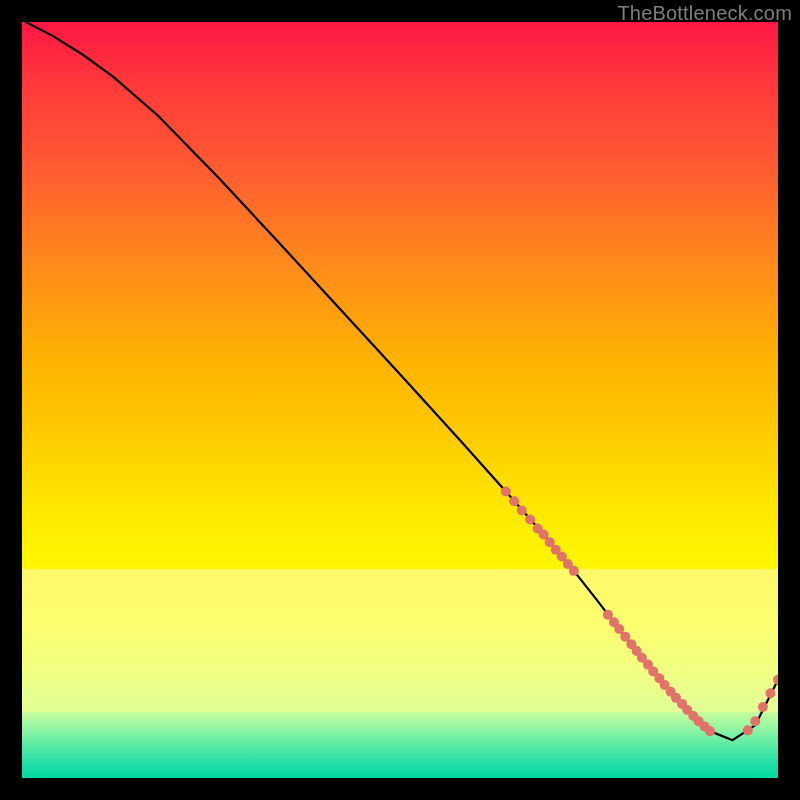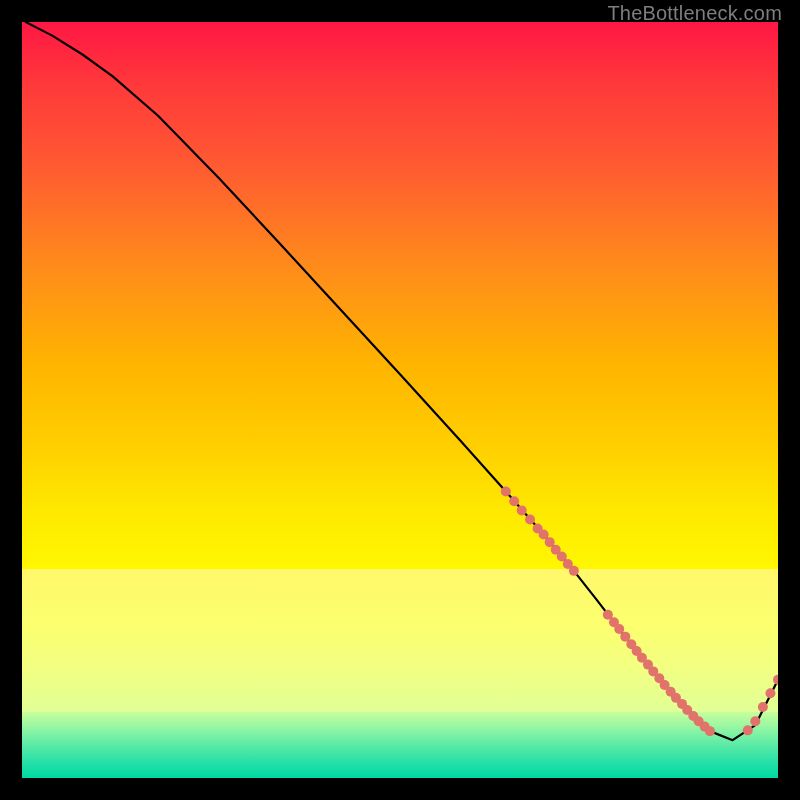--- a/index.html
+++ b/index.html
@@ -69,21 +69,21 @@
       #9cf7a2 20%,
       #70efa5 40%,
       #47e6a6 60%,
       #1fdea7 80%,
       #00d9a3 100%
     );
   }
   .watermark {
     position: absolute;
     top: 2px;
-    right: 18px;
+    right: 8px;
     font-size: 20px;
     font-weight: 400;
     color: #7e7e80;
     letter-spacing: 0.2px;
     user-select: none;
   }
   svg {
     position: absolute;
     left: 0;
     top: 0;

